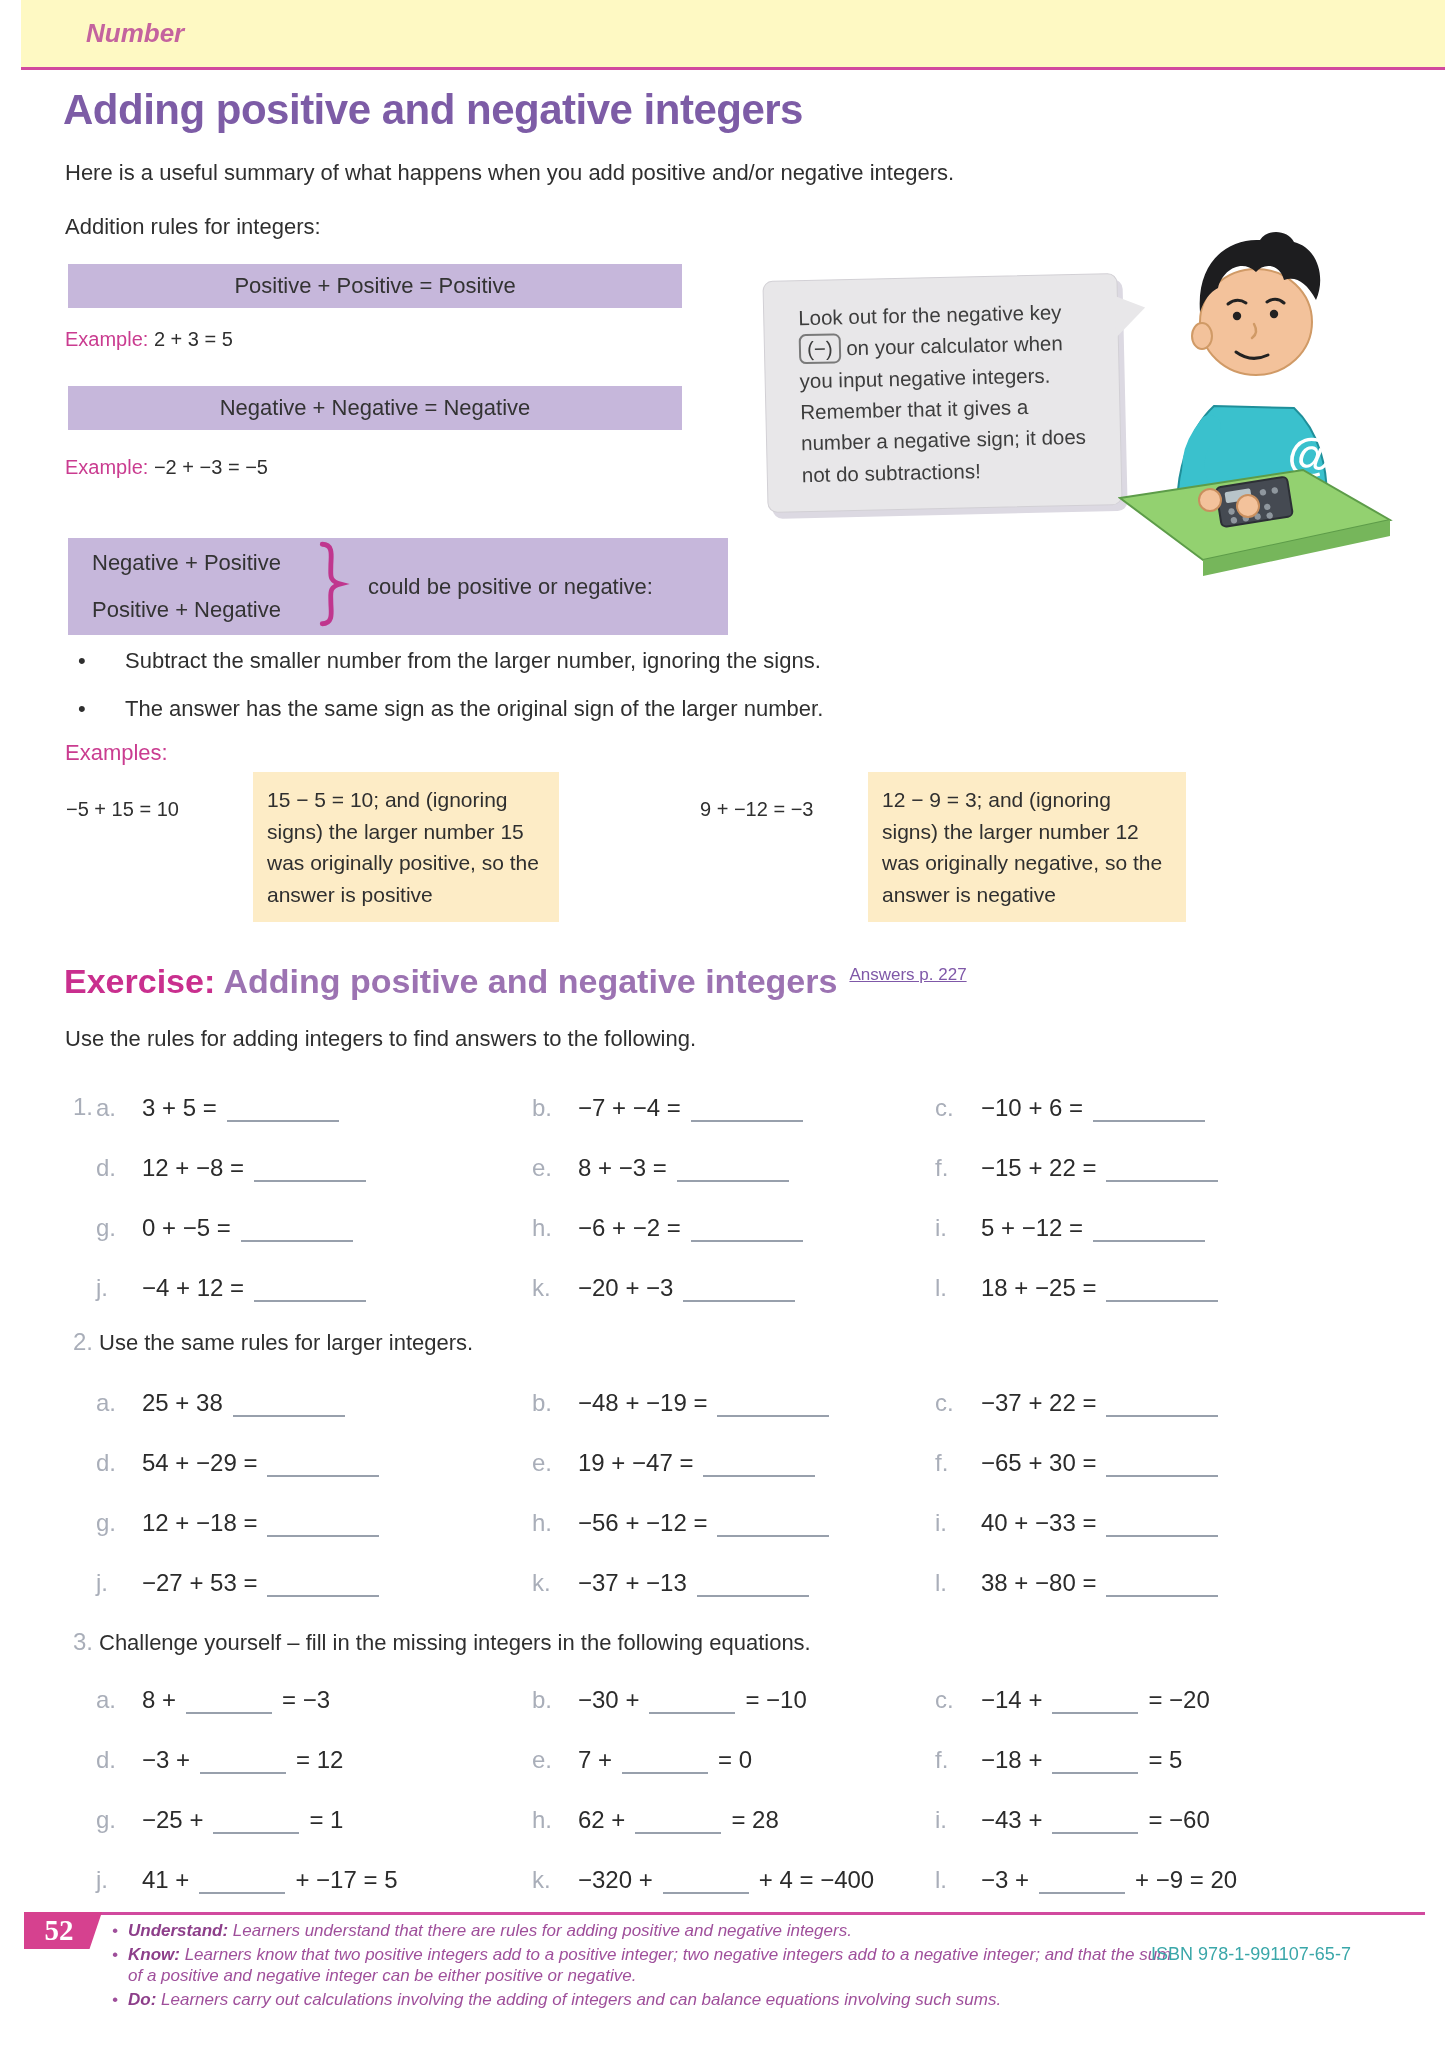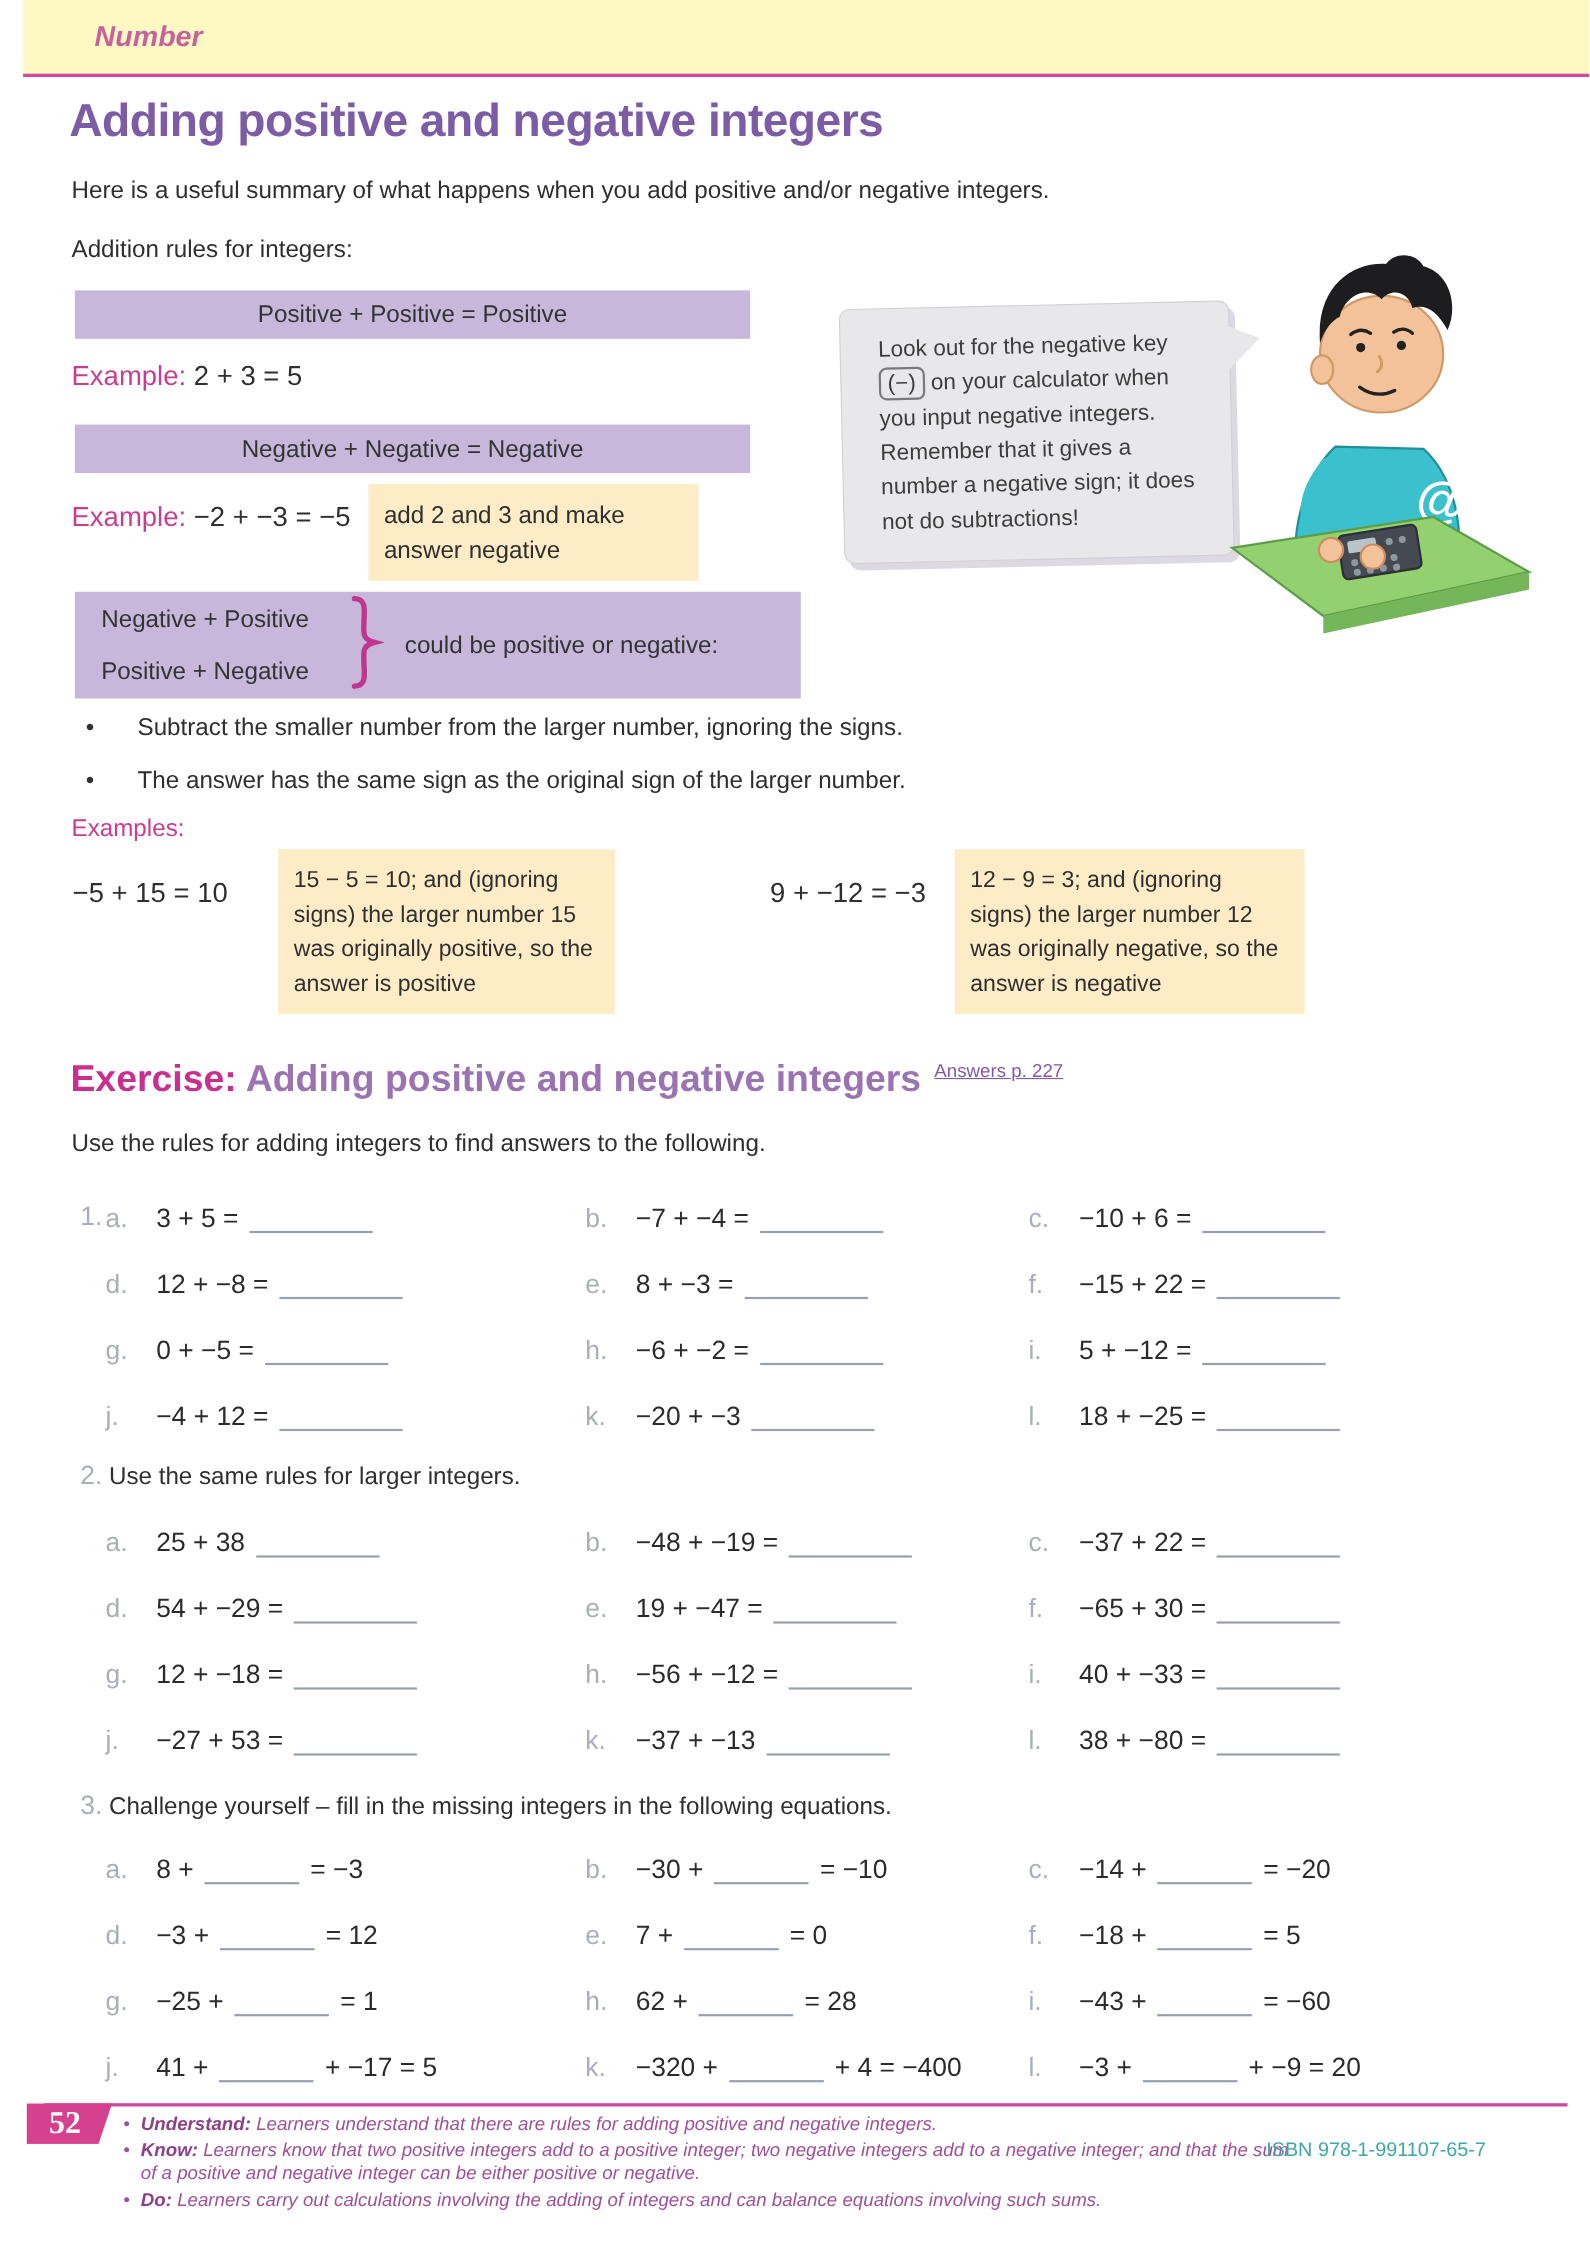--- a/index.html
+++ b/index.html
@@ -18,21 +18,21 @@
 
   .rulebox{position:absolute;background:#c6b7db;color:#333;font-size:22px;text-align:center;}
   .rulebox.r1{left:68px;top:264px;width:614px;height:44px;line-height:44px;}
   .rulebox.r2{left:68px;top:386px;width:614px;height:44px;line-height:44px;}
   .rulebox.r3{left:68px;top:538px;width:660px;height:97px;text-align:left;}
   .r3-line1{position:absolute;left:24px;top:12px;}
   .r3-line2{position:absolute;left:24px;bottom:12px;}
   .r3-brace{position:absolute;left:248px;top:50%;transform:translateY(-50%);}
   .r3-note{position:absolute;left:300px;top:50%;transform:translateY(-50%);}
 
-  .example-line{position:absolute;font-size:25px;}
+  .example-line{position:absolute;font-size:20px;}
   .ex-label{color:#ca3c90;}
   .cream{position:absolute;background:#fdecc6;font-size:21px;line-height:1.5;
          padding:12px 14px;box-sizing:border-box;color:#2f2f2f;}
 
   .bullet-row{position:absolute;left:78px;display:flex;font-size:22px;}
   .bullet-dot{width:47px;}
   .examples-label{position:absolute;left:65px;top:740px;font-size:22px;color:#ca3c90;}
 
   
   .bubble{position:absolute;left:765px;top:277px;width:355px;box-sizing:border-box;
@@ -103,21 +103,20 @@
     <span class="ex-label">Example:</span>
     <span>2 + 3 = 5</span>
   </div>
 
   <div class="rulebox r2">Negative + Negative = Negative</div>
 
   <div class="example-line" style="left:65px;top:456px;">
     <span class="ex-label">Example:</span>
     <span>−2 + −3 = −5</span>
   </div>
-  <div class="cream" style="left:335px;top:440px;width:300px;font-size:22px;line-height:1.45;">add 2 and 3 and make answer negative</div>
 
   <div class="rulebox r3">
     <span class="r3-line1">Negative + Positive</span>
     <span class="r3-line2">Positive + Negative</span>
     <span class="r3-brace">
       <svg width="34" height="86" viewBox="0 0 30 80">
         <path d="M5,3 C16,3 13,15 13,23 C13,32 11,37 22,40 C11,43 13,48 13,57 C13,65 16,77 5,77" fill="none" stroke="#c0368e" stroke-width="4.5" stroke-linecap="round"></path>
       </svg>
     </span>
     <span class="r3-note">could be positive or negative:</span>

